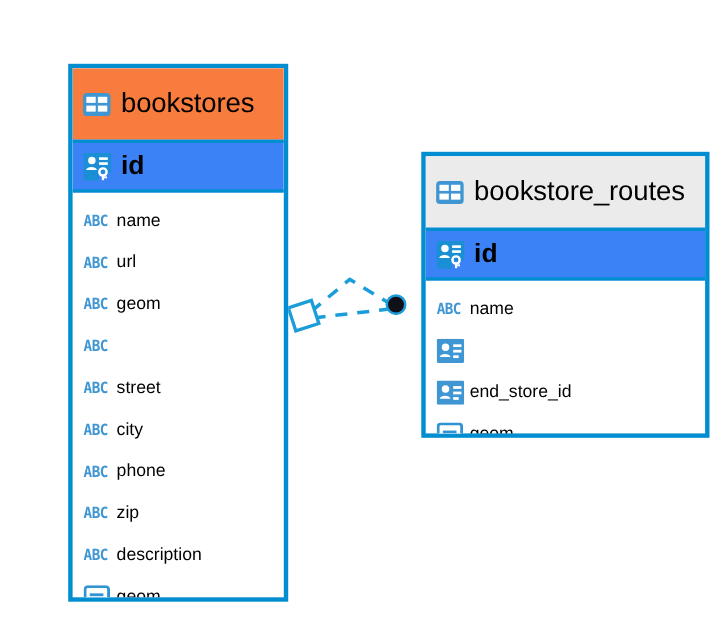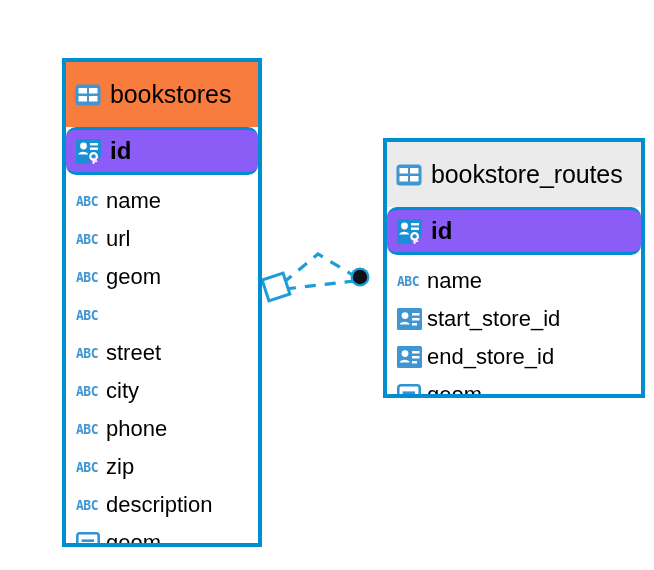--- a/index.html
+++ b/index.html
@@ -53,43 +53,42 @@
 
   .pk-row {
     box-sizing: border-box;
     height: 48px;
     display: flex;
     align-items: center;
     gap: 8px;
     padding: 0 10px 0 9px;
     border-top: 3px solid #008ed1;
     border-bottom: 3px solid #008ed1;
-    background: #8b5cf6;
-    border-radius: 10px;
+    background: #3b82f6;
   }
   .pk-label {
     font-size: 24px;
     font-weight: bold;
     color: #000000;
     line-height: 1;
   }
 
   .field-list {
     padding: 7px 0 6px 0;
   }
   .field-row {
     box-sizing: border-box;
     height: 38px;
     display: flex;
     align-items: center;
     gap: 0;
     padding: 0 10px 0 10px;
   }
   .field-label {
-    font-size: 22px;
+    font-size: 16px;
     color: #000000;
     line-height: 1;
     white-space: nowrap;
   }
 
   
   .icon {
     flex: 0 0 auto;
     display: block;
     line-height: 0;
@@ -272,21 +271,20 @@
         <span class="icon" style="width:30px; display:flex; align-items:center;">
           <svg width="25" height="22" viewBox="0 0 25 22">
             <rect x="0" y="0" width="25" height="22" rx="1.5" fill="#3f96d2"></rect>
             <circle cx="8" cy="7.6" r="3.4" fill="#ffffff"></circle>
             <path d="M2.6 16.6 c1 -3.8 9.1 -3.8 10.1 0 z" fill="#ffffff"></path>
             <rect x="15" y="5" width="7.5" height="2.5" fill="#ffffff"></rect>
             <rect x="15" y="10" width="7.5" height="2.5" fill="#ffffff"></rect>
             <rect x="15" y="15" width="5" height="2.5" fill="#ffffff"></rect>
           </svg>
         </span>
-        <span class="field-label">start_store_id</span>
       </div>
 
       <div class="field-row">
         <span class="icon" style="width:30px; display:flex; align-items:center;">
           <svg width="25" height="22" viewBox="0 0 25 22">
             <rect x="0" y="0" width="25" height="22" rx="1.5" fill="#3f96d2"></rect>
             <circle cx="8" cy="7.6" r="3.4" fill="#ffffff"></circle>
             <path d="M2.6 16.6 c1 -3.8 9.1 -3.8 10.1 0 z" fill="#ffffff"></path>
             <rect x="15" y="5" width="7.5" height="2.5" fill="#ffffff"></rect>
             <rect x="15" y="10" width="7.5" height="2.5" fill="#ffffff"></rect>

